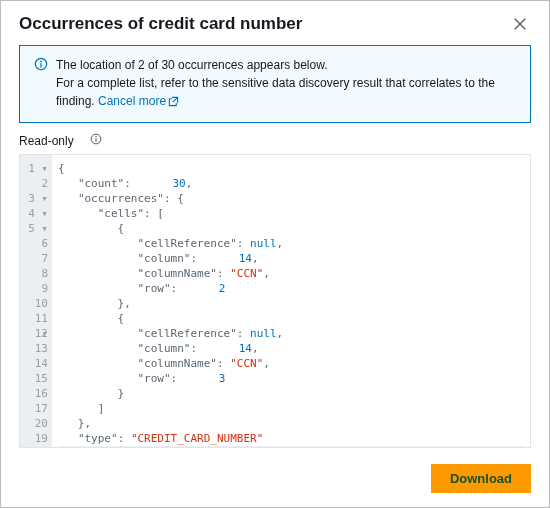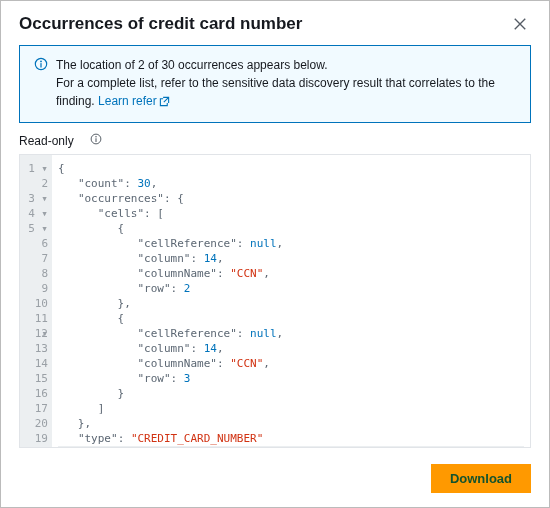--- a/index.html
+++ b/index.html
@@ -104,21 +104,21 @@
     white-space: pre;
   }
   .code-lines div {
     height: 15px;
   }
   .line-hl {
     background: #eceff1;
     display: block;
   }
   .tok-key { color: #5c6773; }
-  .tok-num { color: #0073bb; }
+  .tok-num { color: #0073bb; margin-left: 35px; }
   .tok-str { color: #d13212; }
   .tok-null { color: #0073bb; }
   .footer {
     display: flex;
     justify-content: flex-end;
     gap: 10px;
     padding: 12px 18px 14px 18px;
   }
   .btn {
     font-size: 13px;
@@ -152,21 +152,21 @@
 <div class="info-box">
   <span class="info-icon">
     <svg width="14" height="14" viewBox="0 0 16 16">
         <circle cx="8" cy="8" r="6.5" fill="none" stroke="currentColor" stroke-width="1.3"></circle>
         <circle cx="8" cy="5" r="1" fill="currentColor"></circle>
         <rect x="7.3" y="7" width="1.4" height="5" fill="currentColor"></rect>
       </svg>
   </span>
   <div class="info-text">
     <span>The location of 2 of 30 occurrences appears below.</span><br>
-    <span>For a complete list, refer to the sensitive data discovery result that correlates to the finding. </span><a href="#" class="learn-more"><span>Learn refer</span><span class="ext-icon"><svg width="11" height="11" viewBox="0 0 16 16">
+    <span>For a complete list, refer to the sensitive data discovery result that correlates to the finding. </span><a href="#" class="learn-more"><span>Cancel more</span><span class="ext-icon"><svg width="11" height="11" viewBox="0 0 16 16">
             <path d="M6 2h8v8M14 2L7 9" stroke="#0073bb" stroke-width="1.6" fill="none"></path>
             <path d="M12 10v4H2V4h4" stroke="#0073bb" stroke-width="1.6" fill="none"></path>
           </svg></span></a>
   </div>
 </div>
 
 <div class="readonly-row">
   <span>Read-only</span>
   <span class="ro-icon">
     <svg width="12" height="12" viewBox="0 0 16 16">

